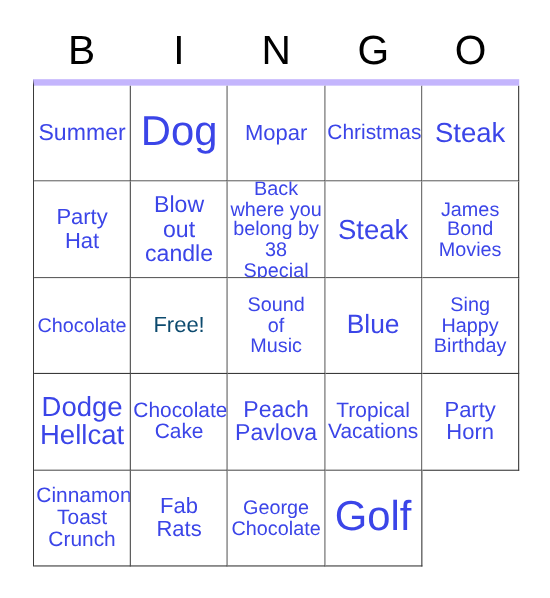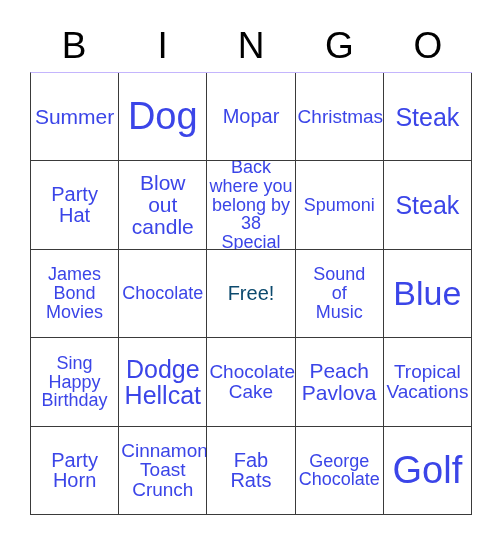--- a/index.html
+++ b/index.html
@@ -44,21 +44,21 @@
   }
 
   
   #grid {
     position: absolute;
     left: 30px;
     top: 72px;
     width: 442px;
     height: 443px;
     box-sizing: border-box;
-    border-top: 1px solid #c4b5fd;
+    border-top: 6px solid #c4b5fd;
     border-left: 1px solid #3a3a3a;
     display: grid;
     grid-template-columns: repeat(5, 1fr);
     grid-template-rows: repeat(5, 1fr);
     background: #ffffff;
   }
 
   .cell {
     box-sizing: border-box;
     border-right: 1px solid #3a3a3a;
@@ -77,21 +77,21 @@
     width: 100%;
     color: #3b45e8;
     line-height: 1.04;
     font-family: "Liberation Sans", sans-serif;
     font-weight: 400;
     white-space: pre-line;
   }
 
   
   .s-xxl  { font-size: 38px; }
-  .s-xl   { font-size: 34px; }
+  .s-xl   { font-size: 24px; }
   .s-lg   { font-size: 20px; }
   .s-md   { font-size: 25px; }
   .s-sm   { font-size: 21px; }
   .s-xs   { font-size: 18px; }
   .s-xxs  { font-size: 19px; }
   .s-tiny { font-size: 18px; }
 
   .free-text {
     color: #0c4a6e;
   }
@@ -136,23 +136,20 @@
 out
 candle</span>
     </div>
     <div class="cell">
       <span class="cell-text s-tiny">Back
 where you
 belong by
 38 Special</span>
     </div>
     <div class="cell">
-      <span class="cell-text s-xs">Spumoni</span>
-    </div>
-    <div class="cell">
       <span class="cell-text s-md">Steak</span>
     </div>
 
     <div class="cell">
       <span class="cell-text s-xs">James
 Bond
 Movies</span>
     </div>
     <div class="cell">
       <span class="cell-text s-tiny">Chocolate</span>

